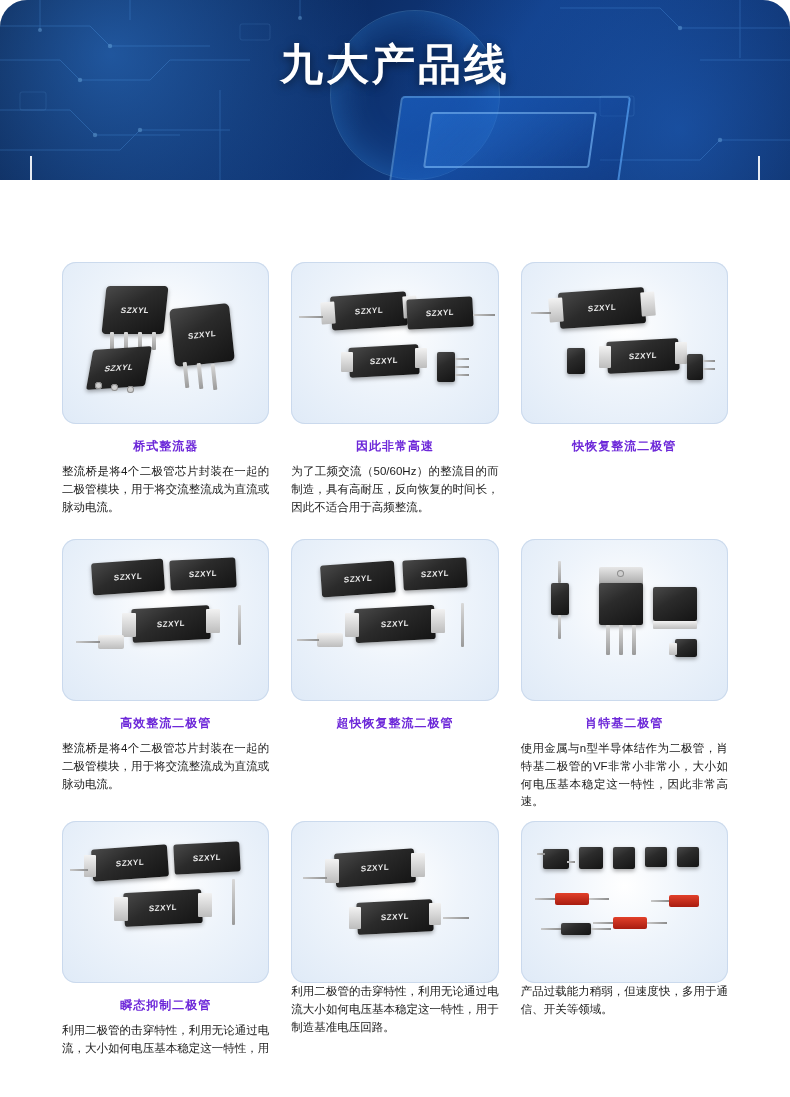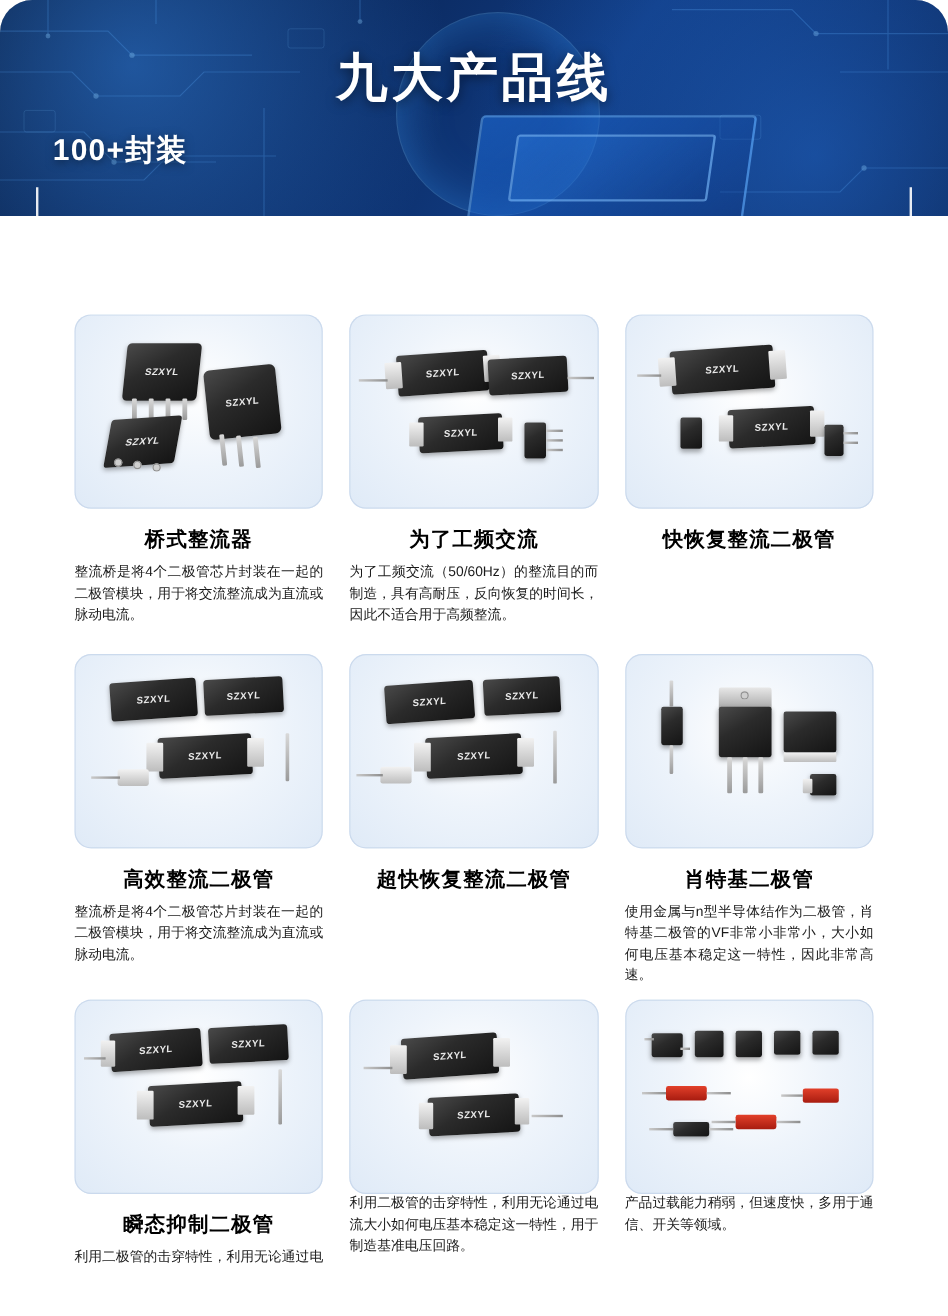--- a/index.html
+++ b/index.html
@@ -110,23 +110,23 @@
     border-radius: 14px;
     background:
       radial-gradient(ellipse at 50% 40%, #ffffff 0%, #eef4fb 45%, #dfeaf7 100%);
     box-shadow: inset 0 0 0 1px rgba(200,215,235,0.9);
     overflow: hidden;
   }
 
   .card-title {
     margin: 14px 0 8px 0;
     text-align: center;
-    font-size: 17px;
+    font-size: 12px;
     font-weight: bold;
-    color: #000000;
+    color: #6d28d9;
     letter-spacing: 1px;
   }
   .card-desc {
     font-size: 11.5px;
     line-height: 1.55;
     color: #1a1a1a;
     text-align: justify;
     margin: 0;
     min-height: 66px;
   }
@@ -214,21 +214,20 @@
         <rect x="240" y="24" width="30" height="16" rx="2"></rect>
         <rect x="600" y="96" width="34" height="20" rx="2"></rect>
       </g>
     </svg>
     <div class="glow-ring"></div>
     <div class="chip">
       <div class="chip-core"></div>
     </div>
 
     <div class="header-title">九大产品线</div>
-    <div class="header-sub">100+封装</div>
     <div class="header-frame"></div>
   </div>
   <div class="frame-white"></div>
 
   <div class="grid">
 
     <div class="cell">
       <div class="photo">
 
         <div class="pkg" style="left:42px; top:24px; width:62px; height:48px; border-radius:4px; transform:skewX(-6deg);">
@@ -276,21 +275,21 @@
         <div class="silver" style="left:124px; top:86px; width:12px; height:20px;"></div>
 
         <div class="pkg" style="left:146px; top:90px; width:18px; height:30px; border-radius:2px;"></div>
         <div class="lead-h" style="left:164px; top:96px; width:14px;"></div>
         <div class="lead-h" style="left:164px; top:104px; width:14px;"></div>
         <div class="lead-h" style="left:164px; top:112px; width:14px;"></div>
 
         <div class="lead-h" style="left:8px; top:54px; width:24px;"></div>
         <div class="lead-h" style="left:182px; top:52px; width:22px;"></div>
       </div>
-      <div class="card-title">为了工频交流</div>
+      <div class="card-title">因此非常高速</div>
       <p class="card-desc">为了工频交流（50/60Hz）的整流目的而制造，具有高耐压，反向恢复的时间长，因此不适合用于高频整流。</p>
     </div>
 
     <div class="cell">
       <div class="photo">
         <div class="pkg" style="left:38px; top:28px; width:86px; height:36px; border-radius:3px; transform:rotate(-4deg);">
             <span class="brand">SZXYL</span>
           </div>
         <div class="silver" style="left:28px; top:36px; width:14px; height:24px; transform:rotate(-4deg);"></div>
         <div class="silver" style="left:120px; top:30px; width:14px; height:24px; transform:rotate(-4deg);"></div>

